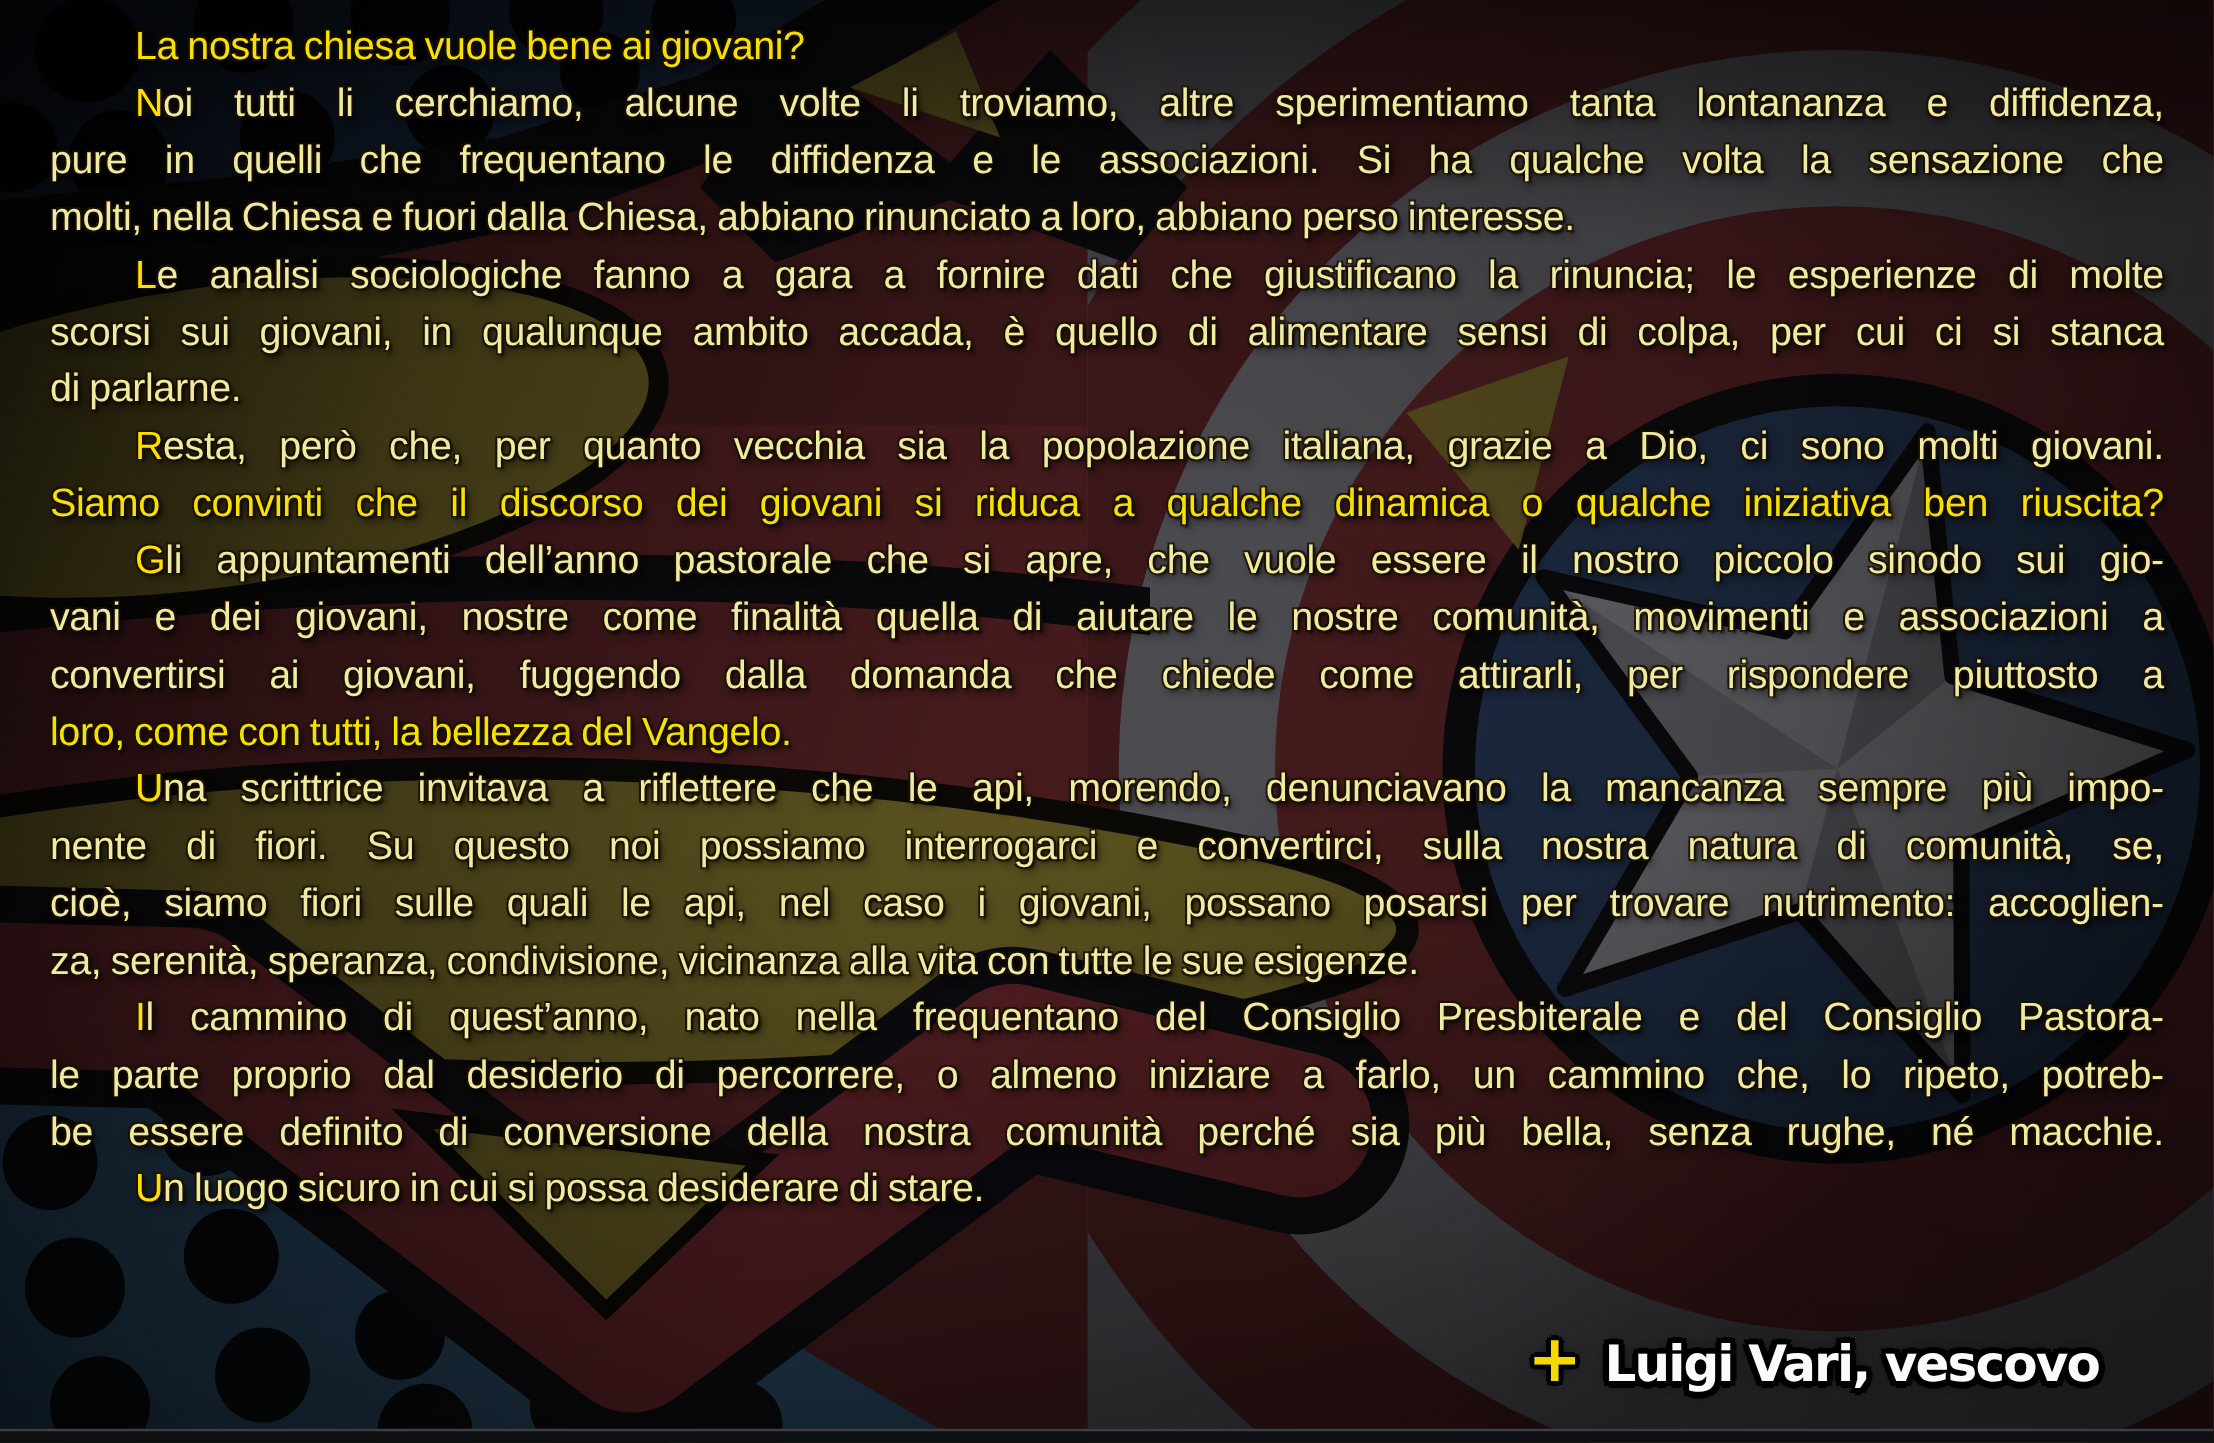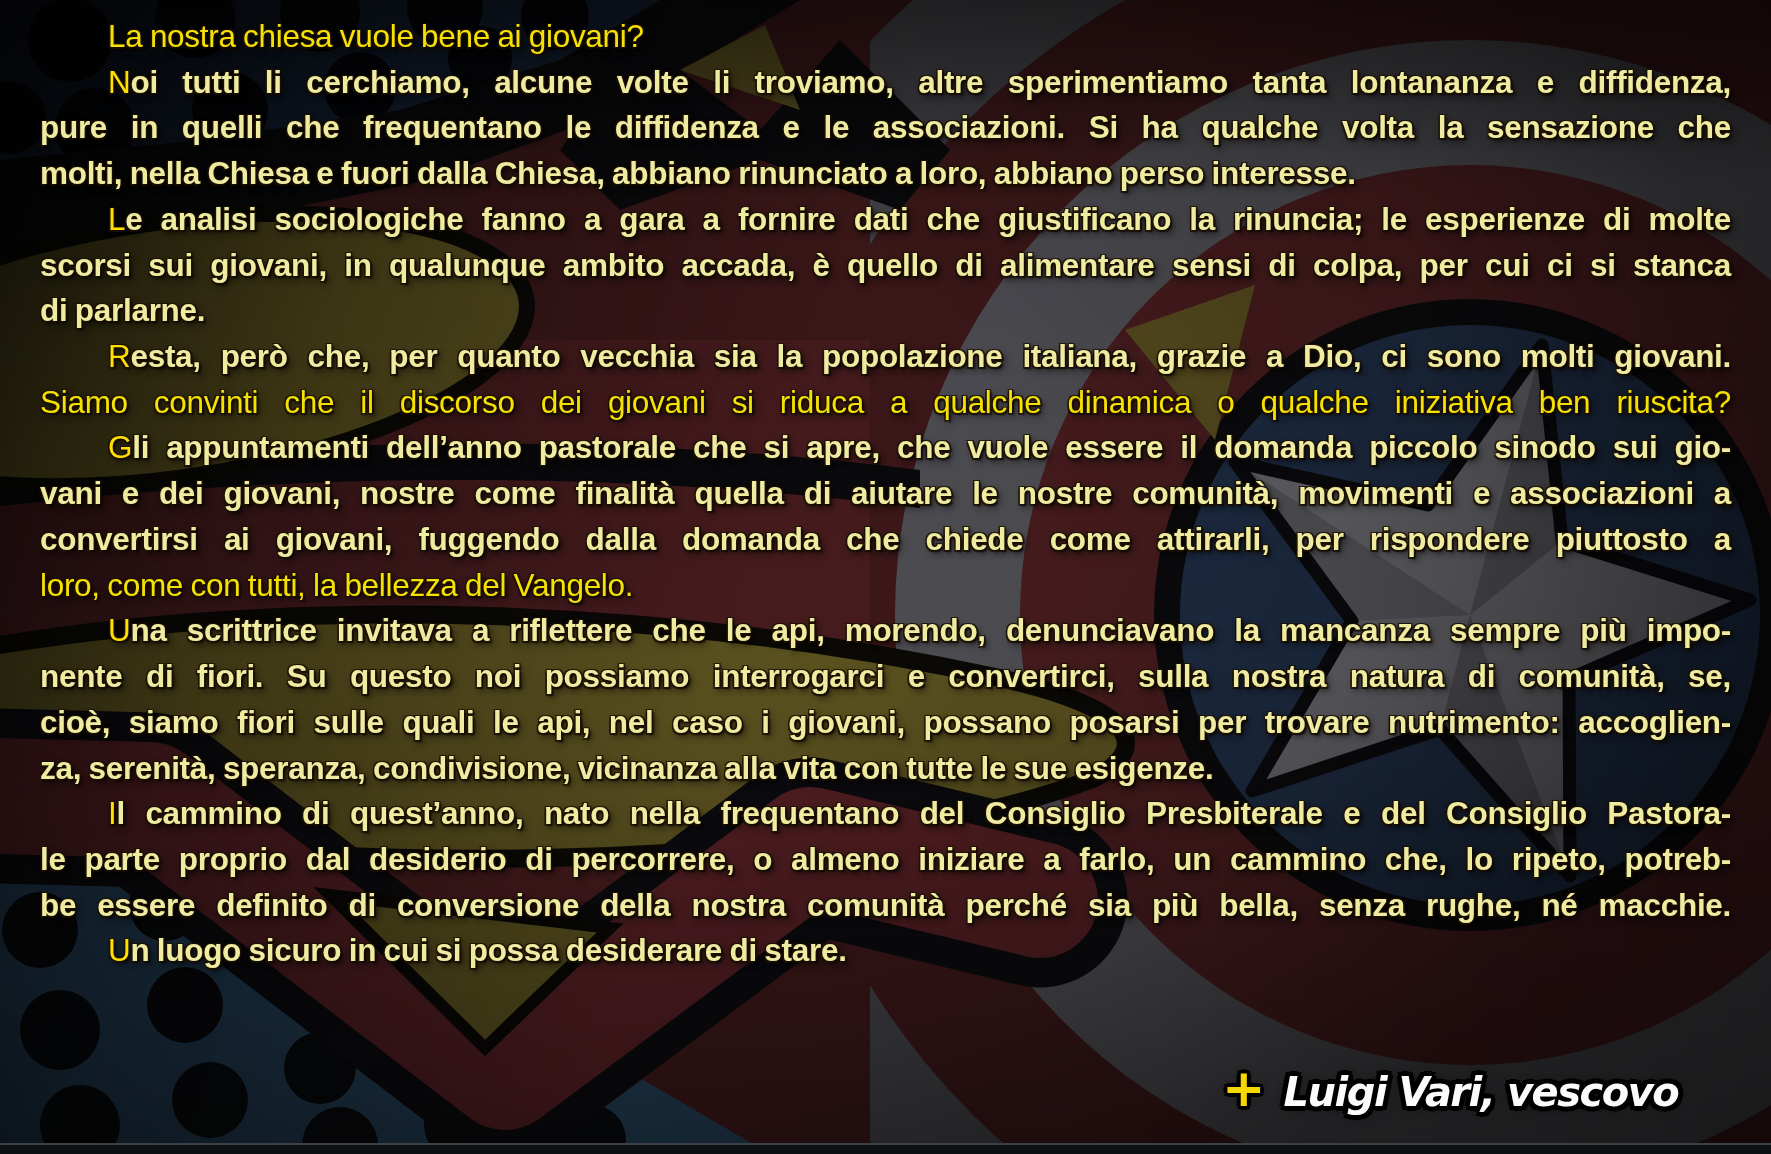--- a/index.html
+++ b/index.html
@@ -26,36 +26,36 @@
   .line.just{text-align:justify;text-align-last:justify;}
   .line.indent{padding-left:68px;}
   .line span{
     text-shadow:
       -1.5px -1.5px 0 rgba(28,16,0,0.8),
        1.5px -1.5px 0 rgba(28,16,0,0.8),
       -1.5px  1.5px 0 rgba(28,16,0,0.8),
        2px 2px 2px rgba(12,6,0,0.95),
        3px 4px 7px rgba(0,0,0,0.65);
   }
-  .seg-body{color:var(--body-text,#efeca2);font-weight:bold;}
+  .seg-body{color:var(--body-text,#efeca2);}
   .seg-accent{color:var(--accent-yellow,#f6e104);}
   .seg-cap{color:var(--drop-cap,#ffdf00);}
   .signature{
     position:absolute;left:1222px;top:1062px;z-index:3;
     display:flex;align-items:baseline;gap:18px;
     font-family:"DejaVu Sans",sans-serif;font-weight:bold;
   }
   .sig-cross{
     color:var(--signature-cross,#f5d800);font-size:52px;line-height:52px;
     text-shadow:-3px -3px 0 #000,3px -3px 0 #000,-3px 3px 0 #000,3px 3px 0 #000,
       -4px 0 0 #000,4px 0 0 #000,0 -4px 0 #000,0 4px 0 #000,0 0 9px rgba(0,0,0,.85);
   }
   .sig-name{
     color:var(--signature-text,#fbfbfb);font-size:40px;line-height:44px;
-    font-style:italic;letter-spacing:-1.5px;
+    letter-spacing:-1.5px;
     text-shadow:-4px -4px 0 #000,4px -4px 0 #000,-4px 4px 0 #000,4px 4px 0 #000,
       -5px 0 0 #000,5px 0 0 #000,0 -5px 0 #000,0 5px 0 #000,0 0 10px rgba(0,0,0,.9);
   }
   .bottom-bar{
     position:absolute;left:0;top:1143px;width:1771px;height:11px;z-index:4;
     background:#0e0f12;border-top:2px solid #3c3f46;
   }
 </style>
 </head>
 <body>
@@ -154,21 +154,21 @@
   <div class="text-block">
       <div class="line indent"><span class="seg-accent">La nostra chiesa vuole bene ai giovani?</span></div>
       <div class="line indent just"><span class="seg-cap">N</span><span class="seg-body">oi tutti li cerchiamo, alcune volte li troviamo, altre sperimentiamo tanta lontananza e diffidenza,</span></div>
       <div class="line just"><span class="seg-body">pure in quelli che frequentano le diffidenza e le associazioni. Si ha qualche volta la sensazione che</span></div>
       <div class="line"><span class="seg-body">molti, nella Chiesa e fuori dalla Chiesa, abbiano rinunciato a loro, abbiano perso interesse.</span></div>
       <div class="line indent just"><span class="seg-cap">L</span><span class="seg-body">e analisi sociologiche fanno a gara a fornire dati che giustificano la rinuncia; le esperienze di molte</span></div>
       <div class="line just"><span class="seg-body">scorsi sui giovani, in qualunque ambito accada, è quello di alimentare sensi di colpa, per cui ci si stanca</span></div>
       <div class="line"><span class="seg-body">di parlarne.</span></div>
       <div class="line indent just"><span class="seg-cap">R</span><span class="seg-body">esta, però che, per quanto vecchia sia la popolazione italiana, grazie a Dio, ci sono molti giovani.</span></div>
       <div class="line just"><span class="seg-accent">Siamo convinti che il discorso dei giovani si riduca a qualche dinamica o qualche iniziativa ben riuscita?</span></div>
-      <div class="line indent just"><span class="seg-cap">G</span><span class="seg-body">li appuntamenti dell’anno pastorale che si apre, che vuole essere il domanda piccolo sinodo sui gio-</span></div>
+      <div class="line indent just"><span class="seg-cap">G</span><span class="seg-body">li appuntamenti dell’anno pastorale che si apre, che vuole essere il nostro piccolo sinodo sui gio-</span></div>
       <div class="line just"><span class="seg-body">vani e dei giovani, nostre come finalità quella di aiutare le nostre comunità, movimenti e associazioni a</span></div>
       <div class="line just"><span class="seg-body">convertirsi ai giovani, fuggendo dalla domanda che chiede come attirarli, per rispondere piuttosto a</span></div>
       <div class="line"><span class="seg-accent">loro, come con tutti, la bellezza del Vangelo.</span></div>
       <div class="line indent just"><span class="seg-cap">U</span><span class="seg-body">na scrittrice invitava a riflettere che le api, morendo, denunciavano la mancanza sempre più impo-</span></div>
       <div class="line just"><span class="seg-body">nente di fiori. Su questo noi possiamo interrogarci e convertirci, sulla nostra natura di comunità, se,</span></div>
       <div class="line just"><span class="seg-body">cioè, siamo fiori sulle quali le api, nel caso i giovani, possano posarsi per trovare nutrimento: accoglien-</span></div>
       <div class="line"><span class="seg-body">za, serenità, speranza, condivisione, vicinanza alla vita con tutte le sue esigenze.</span></div>
       <div class="line indent just"><span class="seg-cap">I</span><span class="seg-body">l cammino di quest’anno, nato nella frequentano del Consiglio Presbiterale e del Consiglio Pastora-</span></div>
       <div class="line just"><span class="seg-body">le parte proprio dal desiderio di percorrere, o almeno iniziare a farlo, un cammino che, lo ripeto, potreb-</span></div>
       <div class="line just"><span class="seg-body">be essere definito di conversione della nostra comunità perché sia più bella, senza rughe, né macchie.</span></div>

